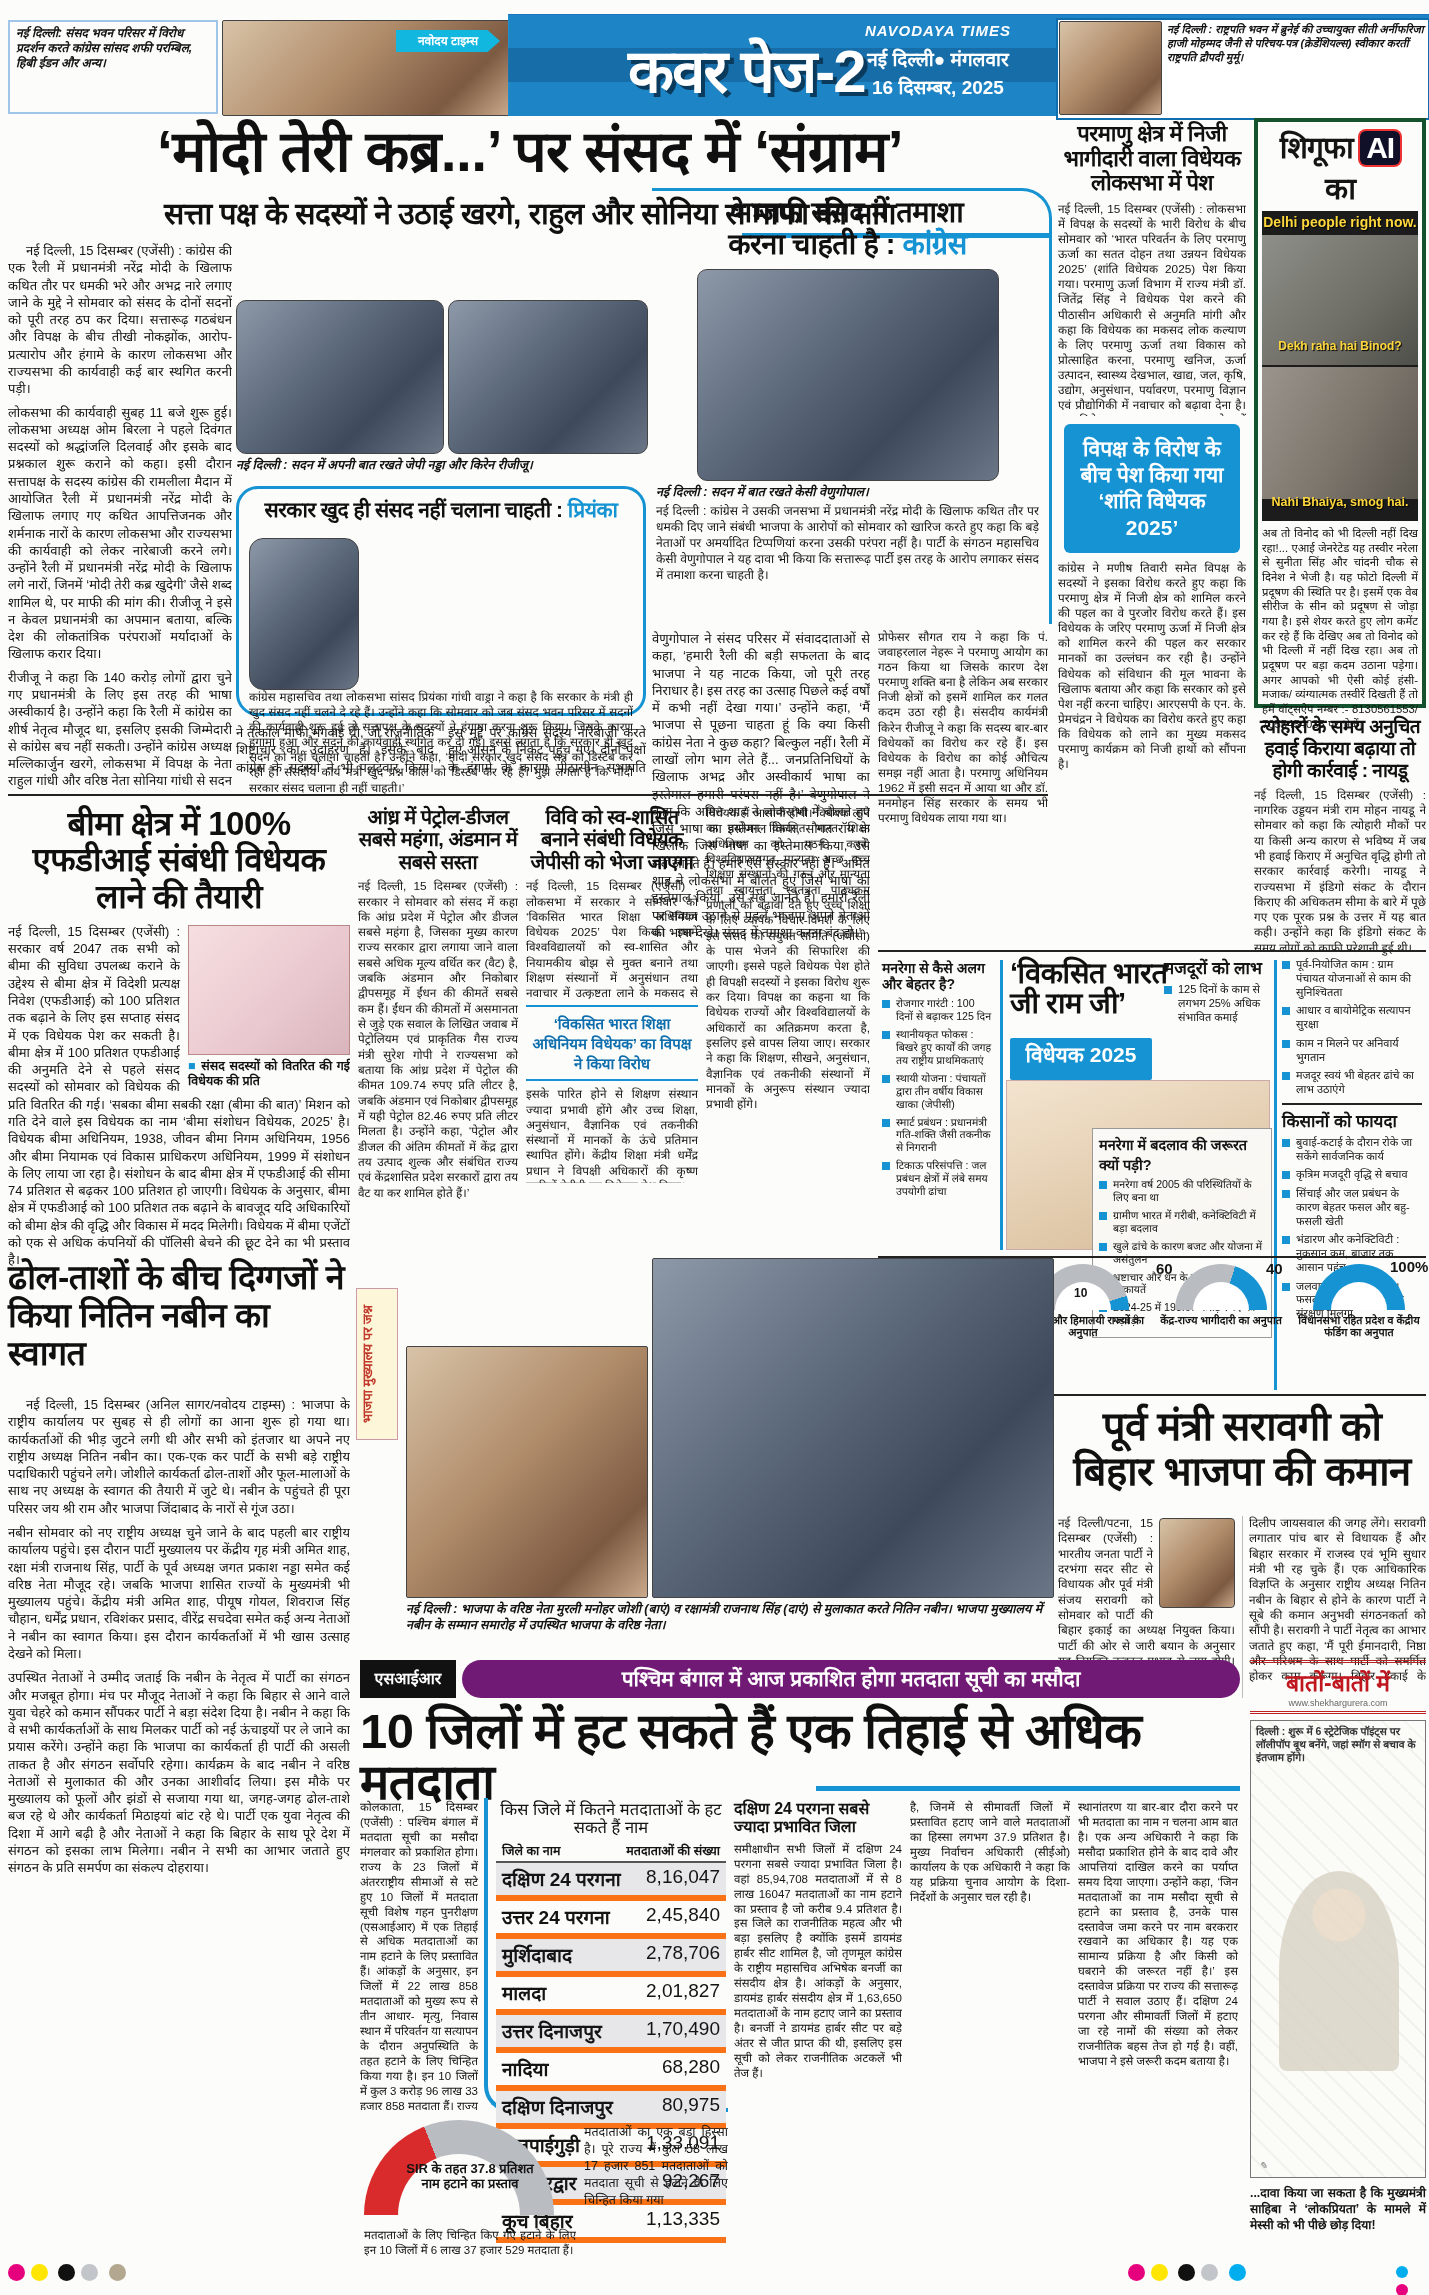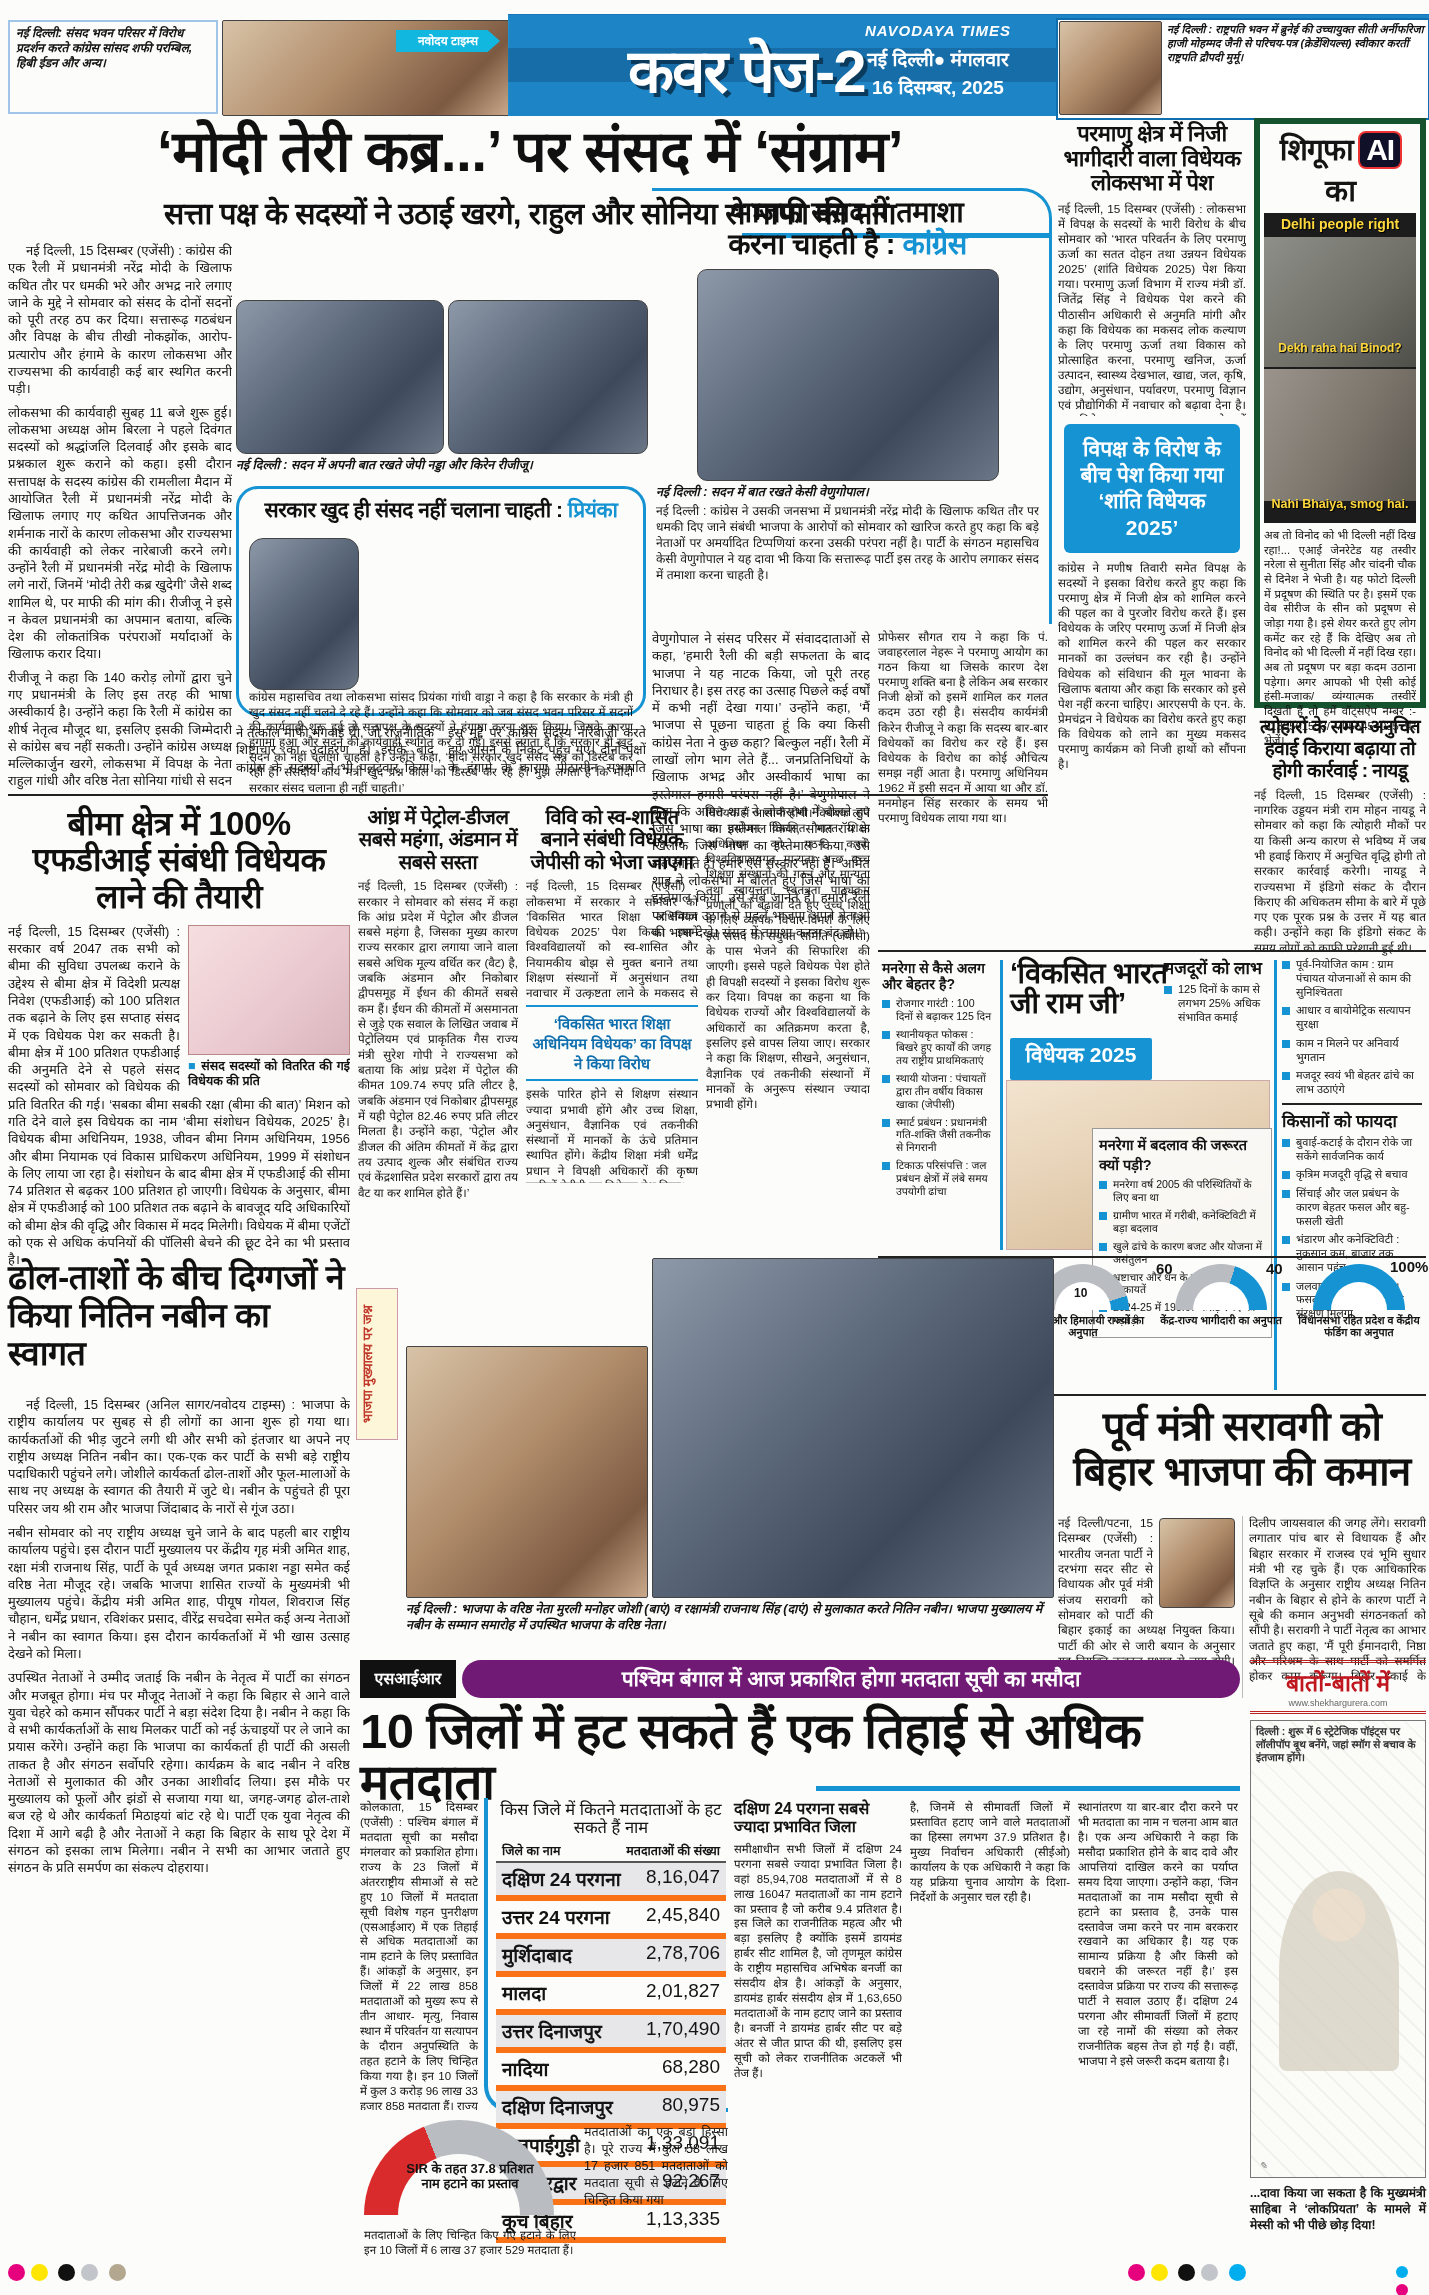--- a/index.html
+++ b/index.html
@@ -108,21 +108,21 @@
   <div class="abs bodytxt jt" style="left:652px;top:630px;width:218px;height:320px;overflow:hidden;">वेणुगोपाल ने संसद परिसर में संवाददाताओं से कहा, ‘हमारी रैली की बड़ी सफलता के बाद भाजपा ने यह नाटक किया, जो पूरी तरह निराधार है। इस तरह का उत्साह पिछले कई वर्षों में कभी नहीं देखा गया।’ उन्होंने कहा, ‘मैं भाजपा से पूछना चाहता हूं कि क्या किसी कांग्रेस नेता ने कुछ कहा? बिल्कुल नहीं। रैली में लाखों लोग भाग लेते हैं... जनप्रतिनिधियों के खिलाफ अभद्र और अस्वीकार्य भाषा का इस्तेमाल हमारी परंपरा नहीं है।’ वेणुगोपाल ने कहा कि अमित शाह ने लोकसभा में बोलते हुए जिस भाषा का इस्तेमाल किया, सौगत रॉय के खिलाफ जिस भाषा का इस्तेमाल किया, उसे सब जानते हैं। हमारे ऐसे संस्कार नहीं हैं। ‘अमित शाह ने लोकसभा में बोलते हुए जिस भाषा का इस्तेमाल किया, उसे सब जानते हैं। हमारी रैली पर सवाल उठाने से पहले भाजपा अपने नेताओं की भाषा देखे। संसद में तमाशा करना बंद हो।’</div>
 
   <div class="abs" style="left:1058px;top:122px;width:188px;">
     <div class="hl center" style="font-size:22px;line-height:1.12;">परमाणु क्षेत्र में निजी भागीदारी वाला विधेयक लोकसभा में पेश</div>
     <div class="jt" style="font-size:11.8px;line-height:1.28;margin-top:6px;height:214px;overflow:hidden;">नई दिल्ली, 15 दिसम्बर (एजेंसी) : लोकसभा में विपक्ष के सदस्यों के भारी विरोध के बीच सोमवार को ‘भारत परिवर्तन के लिए परमाणु ऊर्जा का सतत दोहन तथा उन्नयन विधेयक 2025’ (शांति विधेयक 2025) पेश किया गया। परमाणु ऊर्जा विभाग में राज्य मंत्री डॉ. जितेंद्र सिंह ने विधेयक पेश करने की पीठासीन अधिकारी से अनुमति मांगी और कहा कि विधेयक का मकसद लोक कल्याण के लिए परमाणु ऊर्जा तथा विकास को प्रोत्साहित करना, परमाणु खनिज, ऊर्जा उत्पादन, स्वास्थ्य देखभाल, खाद्य, जल, कृषि, उद्योग, अनुसंधान, पर्यावरण, परमाणु विज्ञान एवं प्रौद्योगिकी में नवाचार को बढ़ावा देना है। इस विधेयक का मकसद परमाणु क्षेत्र में सार्वजनिक निजी भागीदारी के साथ ही पहली बार विदेशी निजी कंपनियों को भी क्षेत्र में अनुमति देना है।</div>
     <div class="bluebox" style="margin:8px 6px;padding:12px 8px;font-size:21px;line-height:1.25;">विपक्ष के विरोध के बीच पेश किया गया ‘शांति विधेयक 2025’</div>
     <div class="jt" style="font-size:11.8px;line-height:1.28;height:300px;overflow:hidden;">कांग्रेस ने मणीष तिवारी समेत विपक्ष के सदस्यों ने इसका विरोध करते हुए कहा कि परमाणु क्षेत्र में निजी क्षेत्र को शामिल करने की पहल का वे पुरजोर विरोध करते हैं। इस विधेयक के जरिए परमाणु ऊर्जा में निजी क्षेत्र को शामिल करने की पहल कर सरकार मानकों का उल्लंघन कर रही है। उन्होंने विधेयक को संविधान की मूल भावना के खिलाफ बताया और कहा कि सरकार को इसे पेश नहीं करना चाहिए। आरएसपी के एन. के. प्रेमचंद्रन ने विधेयक का विरोध करते हुए कहा कि विधेयक को लाने का मुख्य मकसद परमाणु कार्यक्रम को निजी हाथों को सौंपना है।</div>
   </div>
   <div class="abs jt" style="left:878px;top:630px;width:170px;height:316px;font-size:11.8px;line-height:1.28;overflow:hidden;">प्रोफेसर सौगत राय ने कहा कि पं. जवाहरलाल नेहरू ने परमाणु आयोग का गठन किया था जिसके कारण देश परमाणु शक्ति बना है लेकिन अब सरकार निजी क्षेत्रों को इसमें शामिल कर गलत कदम उठा रही है। संसदीय कार्यमंत्री किरेन रीजीजू ने कहा कि सदस्य बार-बार विधेयकों का विरोध कर रहे हैं। इस विधेयक के विरोध का कोई औचित्य समझ नहीं आता है। परमाणु अधिनियम 1962 में इसी सदन में आया था और डॉ. मनमोहन सिंह सरकार के समय भी परमाणु विधेयक लाया गया था।</div>
 
-  <div class="abs" style="left:1254px;top:118px;width:172px;height:590px;border:6px solid #14532d;box-sizing:border-box;padding:4px;">
+  <div class="abs" style="left:1254px;top:118px;width:172px;height:590px;border:4px solid #14532d;box-sizing:border-box;padding:4px;">
     <div class="center" style="font-weight:800;font-size:30px;letter-spacing:-1px;">
       <span>शिगूफा</span>
       <span style="display:inline-block;background:#101028;color:#fff;padding:0 6px;border-radius:6px;box-shadow:0 0 0 2px #e33;">AI</span>
       <span>का</span>
     </div>
     <div style="background:#1c1c1c;height:310px;margin-top:3px;position:relative;overflow:hidden;">
       <div class="memetxt" style="font-size:14px;padding-top:3px;">Delhi people right now.</div>
       <div style="position:absolute;left:0;top:24px;width:100%;height:130px;background:linear-gradient(135deg,#8f8f8a,#6e6e66 60%,#4f4f4a);"></div>
       <div class="memetxt abs" style="left:0;top:128px;width:100%;font-size:12px;">Dekh raha hai Binod?</div>
       <div style="position:absolute;left:0;top:156px;width:100%;height:132px;background:linear-gradient(120deg,#9a948c,#7b756c 55%,#5b564e);"></div>

